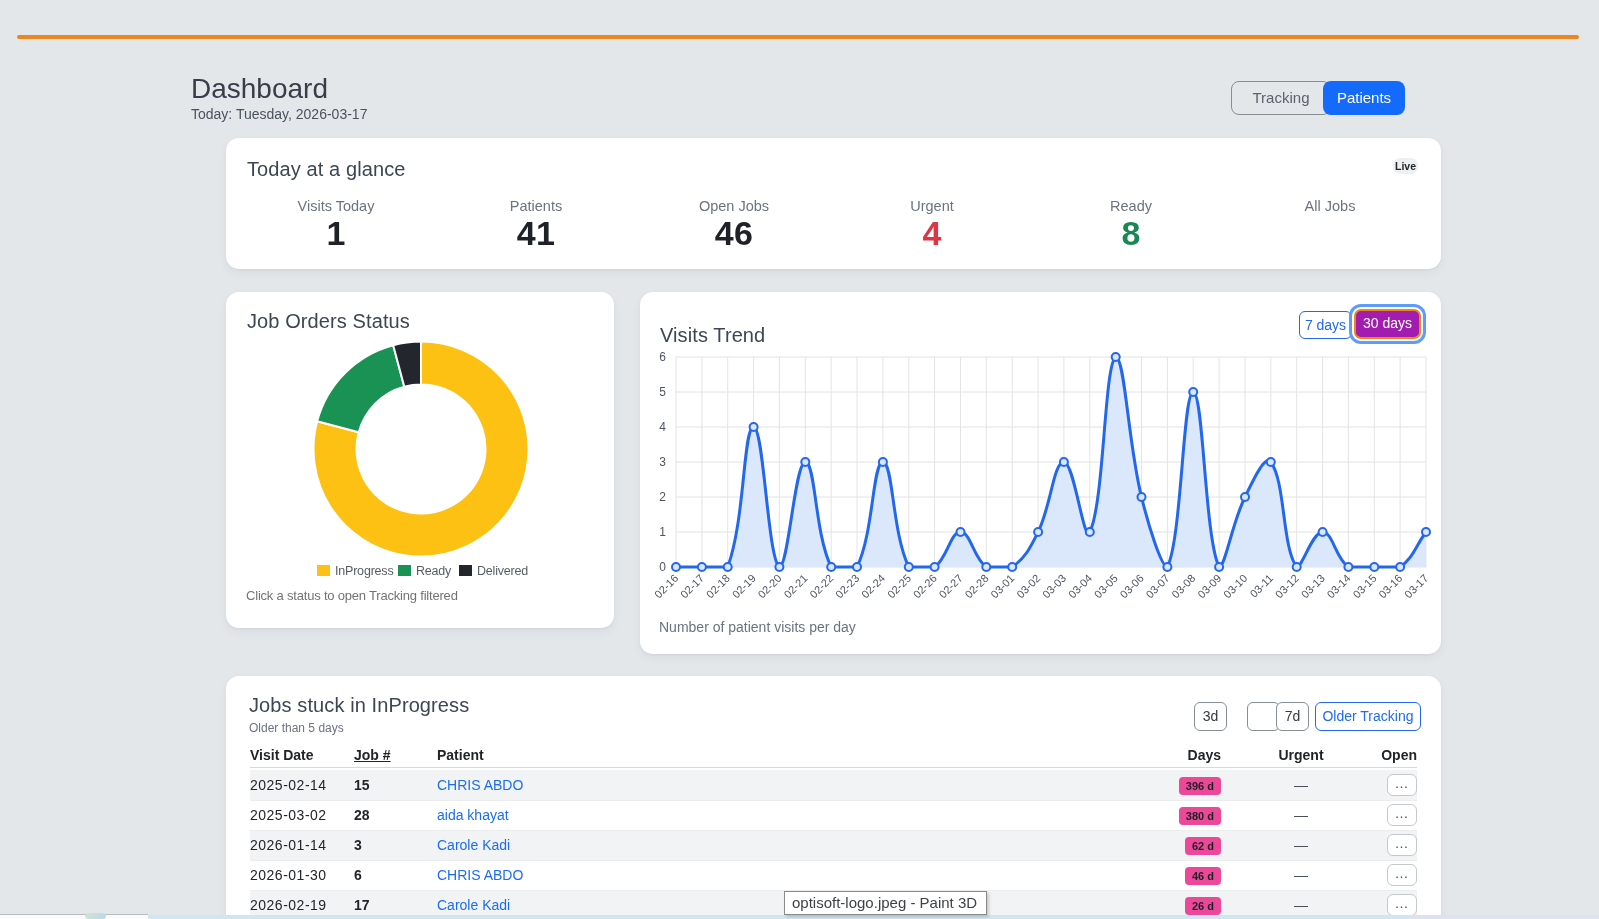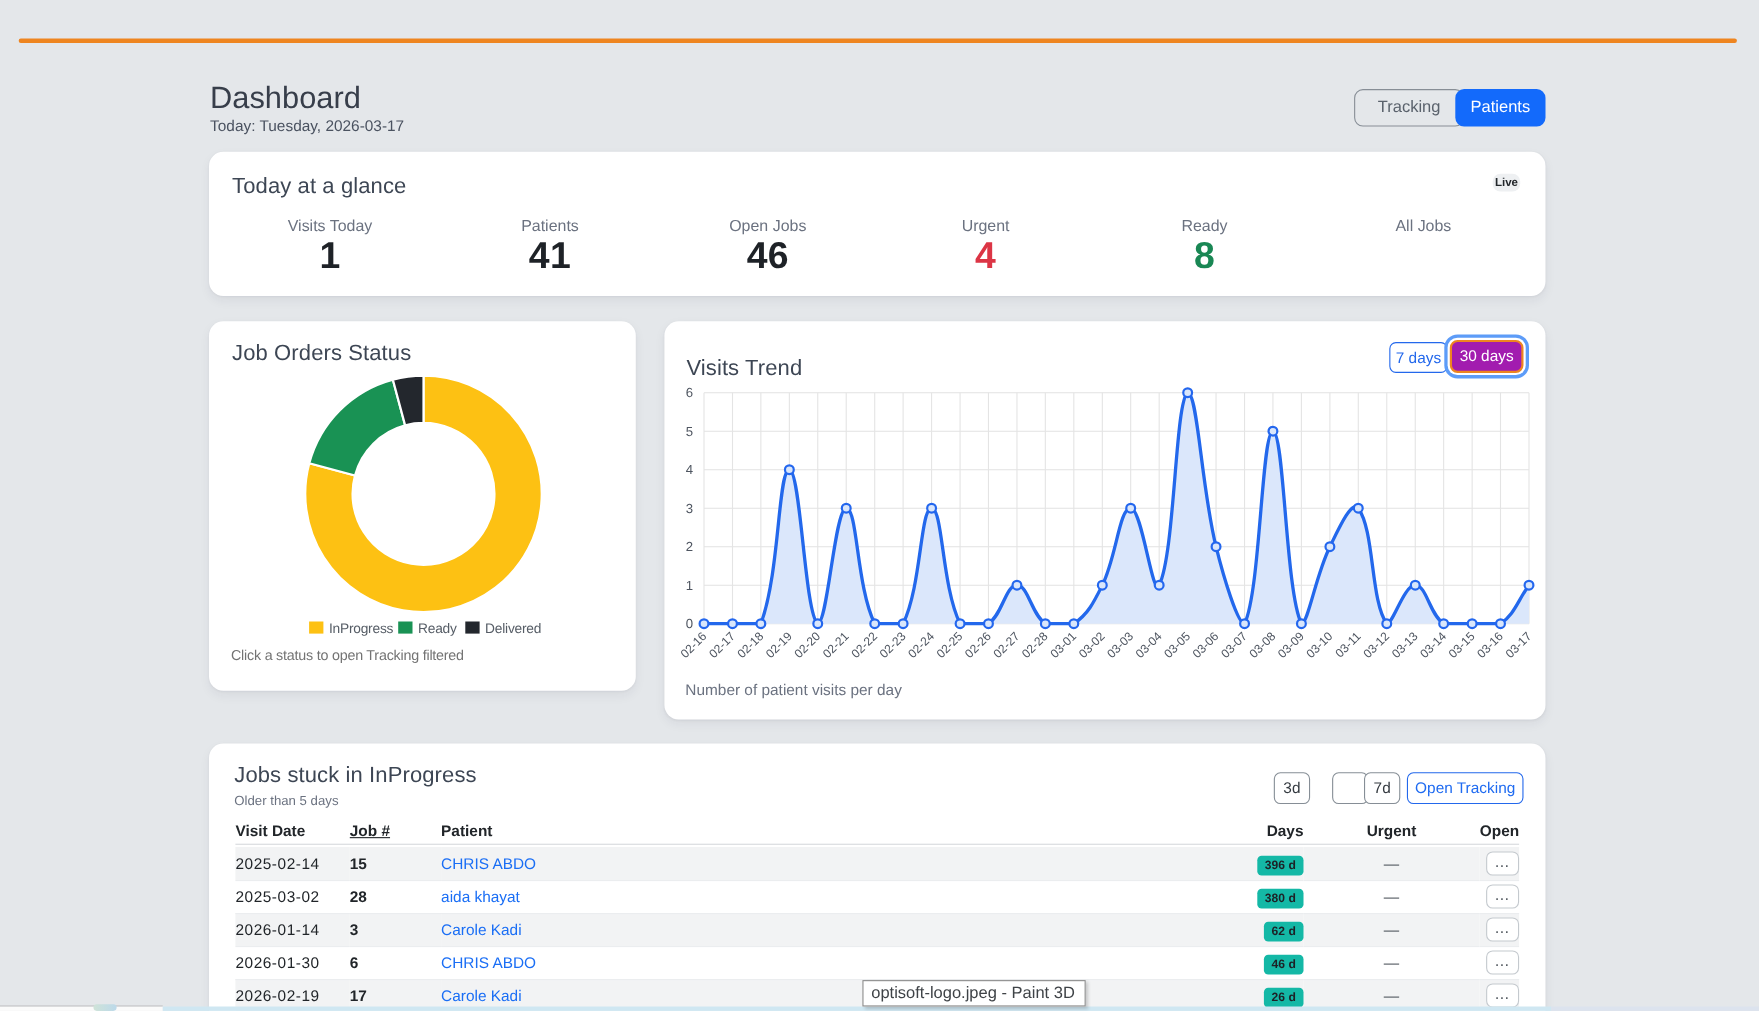--- a/index.html
+++ b/index.html
@@ -1,18 +1,18 @@
 <!DOCTYPE html>
 <html><head>
 <meta charset="utf-8">
 <style>
   * { margin:0; padding:0; box-sizing:border-box; }
   html,body { width:1599px; height:919px; overflow:hidden; }
   body { background:#e4e7ea; font-family:"Liberation Sans", sans-serif; position:relative; }
-  .card { position:absolute; background:#fff; border-radius:13px; box-shadow:0 4px 10px rgba(30,40,60,0.06), 0 1px 2px rgba(30,40,60,0.05); }
+  .card { position:absolute; background:#fff; border-radius:13px; box-shadow:0 4px 10px rgba(30,40,60,0.06), 0 1px 2px rgba(30,40,60,0.05);margin-left:36px; }
   .ctitle { font-size:20px; color:#3d4654; letter-spacing:0.1px; }
 </style>
 </head>
 <body>
 
 <div style="position:absolute;left:17px;top:35px;width:1562px;height:4px;background:#ee8520;border-radius:2px;"></div>
 
 <div style="position:absolute;left:191px;top:73px;font-size:28px;color:#373e4a;">Dashboard</div>
 <div style="position:absolute;left:191px;top:106px;font-size:14px;color:#4a5260;">Today: Tuesday, 2026-03-17</div>
 <div style="position:absolute;left:1231px;top:81px;width:100px;height:34px;background:transparent;border:1px solid #878e96;border-radius:8px;color:#5a626c;font-size:15px;text-align:center;line-height:32px;">Tracking</div>
@@ -183,21 +183,21 @@
   <div style="position:absolute;left:714px;top:17px;width:67px;height:30px;background:#a21caf;border:2.5px solid #ee8520;border-radius:7px;color:#fff;font-size:14px;text-align:center;line-height:25px;box-shadow:0 0 0 2px #fff, 0 0 0 5px #5d9cf8;">30 days</div>
   <div style="position:absolute;left:19px;top:327px;font-size:14px;color:#6b7280;">Number of patient visits per day</div>
 </div>
 
 <div class="card" style="left:190px;top:676px;width:1215px;height:300px;">
   <div class="ctitle" style="position:absolute;left:23px;top:18px;">Jobs stuck in InProgress</div>
   <div style="position:absolute;left:23px;top:45px;font-size:12px;color:#6b7280;">Older than 5 days</div>
   <div class="db" style="left:968px;">3d</div>
   <div class="db" style="left:1021px;padding-left:28px;">5d</div>
   <div class="db" style="left:1050px;">7d</div>
-  <div style="position:absolute;left:1089px;top:26px;width:106px;height:29px;background:#fff;border:1px solid #2368ec;border-radius:6px;color:#1f6bf1;font-size:14px;text-align:center;line-height:27px;">Open Tracking</div>
+  <div style="position:absolute;left:1089px;top:26px;width:106px;height:29px;background:#fff;border:1px solid #2368ec;border-radius:6px;color:#1f6bf1;font-size:14px;text-align:center;line-height:27px;">Older Tracking</div>
   <div style="position:absolute;left:24px;top:91px;width:1167px;height:1px;background:#d6d9dd;"></div>
   <table style="position:absolute;left:24px;top:66px;width:1167px;border-collapse:collapse;font-size:14px;color:#212529;">
     <colgroup>
         <col style="width:104px">
         <col style="width:83px">
         <col style="width:699px">
         <col style="width:85px">
         <col style="width:160px">
         <col style="width:36px">
       </colgroup>
@@ -255,21 +255,21 @@
 </div>
 <style>
   .db { position:absolute; top:26px; width:33px; height:29px; background:#fff; border:1px solid #868e96; border-radius:6px; color:#343a40; font-size:14px; text-align:center; line-height:27px; }
   .hd th { font-weight:bold; padding:5px 0 7px 0; font-size:14px; }
   .r td { height:30px; padding:0; border-bottom:1px solid #ebedef; }
   .r td:first-child { letter-spacing:0.5px; }
   .odd td { background:#f2f3f4; }
   .b { font-weight:bold; }
   .lnk { color:#1a6ef5; }
   .dy { text-align:right; }
-  .badge { background:#14b8a6; color:#1d2126; font-weight:bold; font-size:11px; padding:3px 7px; border-radius:4px; }
+  .badge { background:#ec4899; color:#1d2126; font-weight:bold; font-size:11px; padding:3px 7px; border-radius:4px; }
   .dash { text-align:center; color:#495057; }
   .op { text-align:right; }
   .dots { display:inline-block; width:30px; height:22px; border:1px solid #c4c9ce; border-radius:6px; background:#fff; color:#495057; text-align:center; line-height:16px; font-size:14px; letter-spacing:1px; }
 </style>
 
 <div style="position:absolute;left:0;top:914px;width:148px;height:5px;background:#fbfbfb;border-top:1px solid #b9bcbe;"></div>
 <div style="position:absolute;left:148px;top:915px;width:1262px;height:4px;background:#cfe7f2;"></div>
 <div style="position:absolute;left:1410px;top:915px;width:189px;height:4px;background:#dce3ee;"></div>
 <div style="position:absolute;left:85px;top:913px;width:21px;height:6px;background:linear-gradient(90deg,#cfe3d8,#bcd9ea);border-radius:3px;"></div>
 

